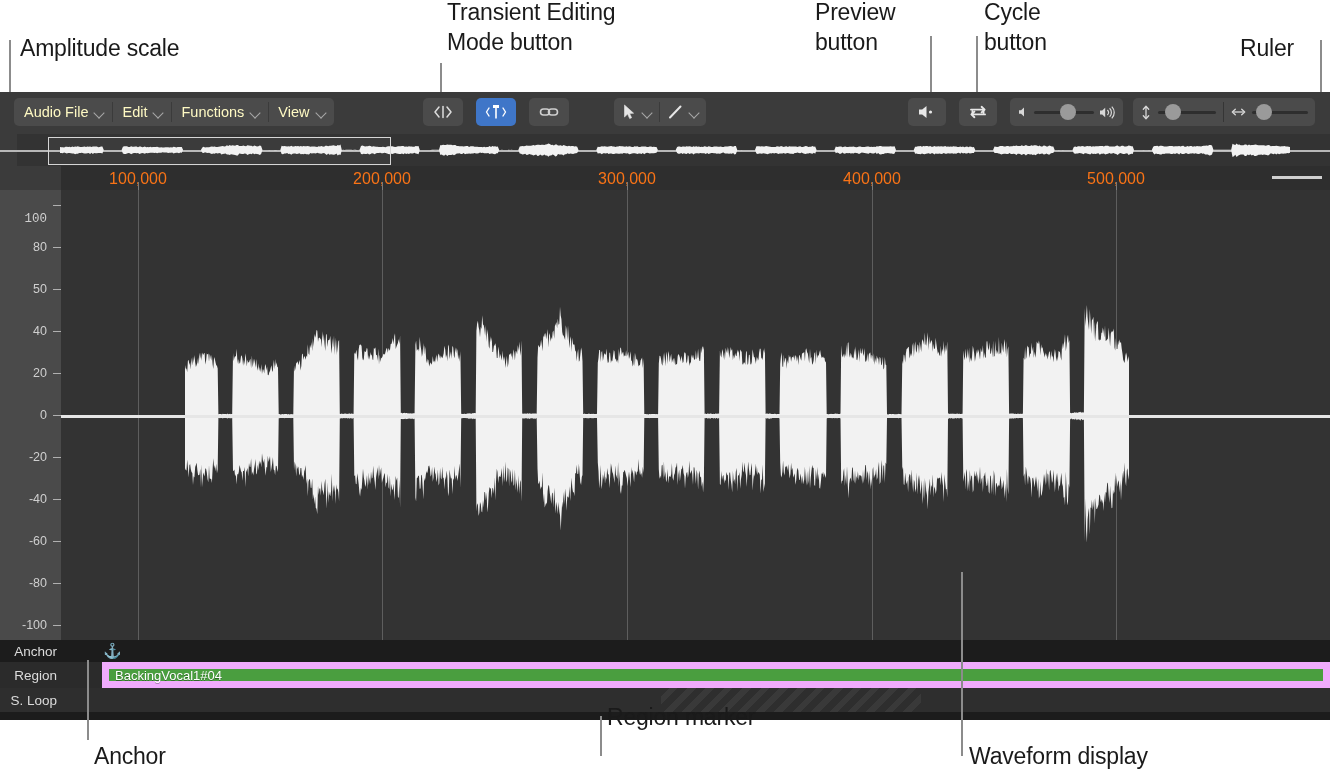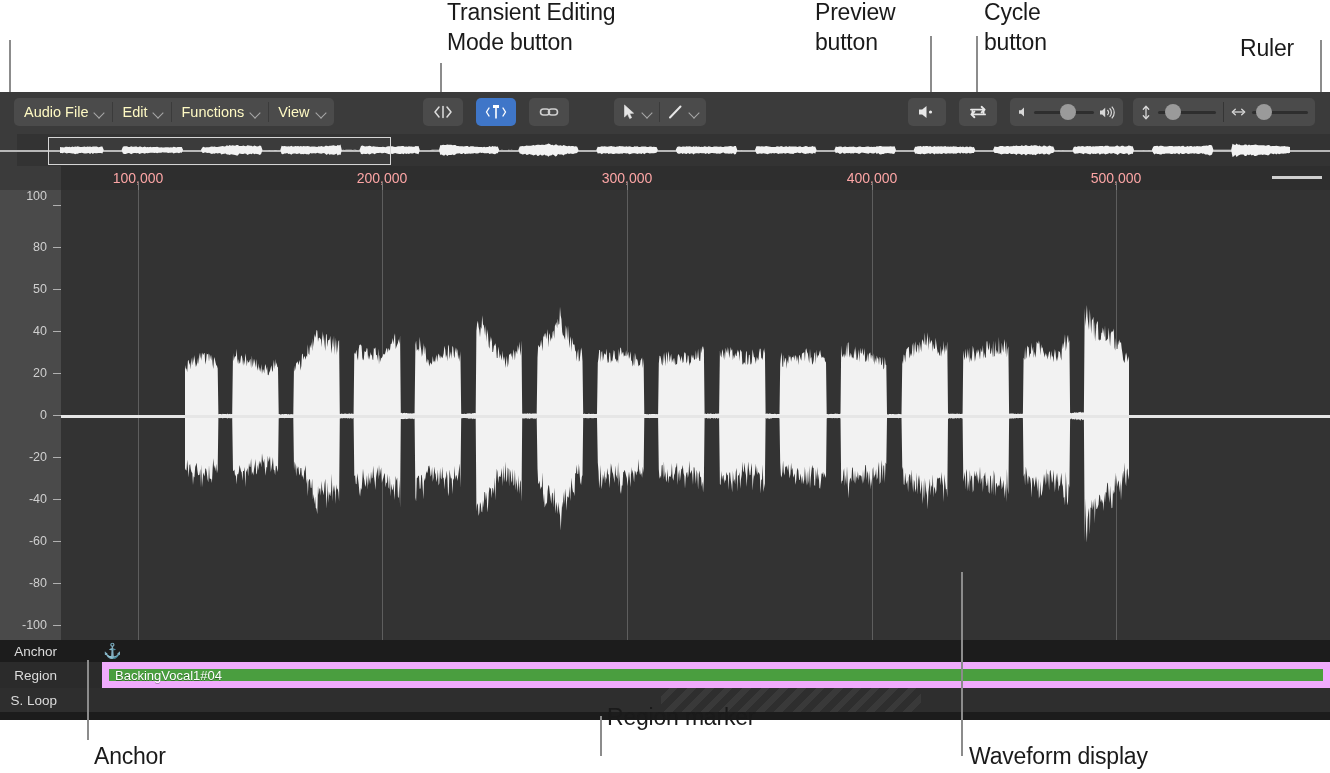--- a/index.html
+++ b/index.html
@@ -180,22 +180,22 @@
   }
   .ruler-gutter {
     position: absolute;
     left: 0; top: 0;
     width: 61px; height: 24px;
     background: #3b3b3b;
   }
   .ruler-label {
     position: absolute;
     top: 4px;
-    color: #fca5a5;
-    font-size: 14px;
+    color: #f97316;
+    font-size: 16px;
     transform: translateX(-50%);
     white-space: nowrap;
   }
   .ruler-tick {
     position: absolute;
     top: 16px;
     width: 1px; height: 8px;
     background: #7a7a7a;
   }
   .ruler-bar {
@@ -312,20 +312,21 @@
     top: 0;
     width: 2px;
     background: #9a9a9a;
   }
 </style>
 </head>
 <body>
 
 <div id="root">
 
+  <div class="callout" style="left:20px; top:33px;">Amplitude scale</div>
   <div class="leader" style="left:9px; top:40px; height:52px;"></div>
 
   <div class="callout" style="left:447px; top:-3px;">Transient Editing
 Mode button</div>
   <div class="leader" style="left:440px; top:63px; height:40px;"></div>
 
   <div class="callout" style="left:815px; top:-3px;">Preview
 button</div>
   <div class="leader" style="left:930px; top:36px; height:66px;"></div>
 
@@ -473,21 +474,21 @@
           <div class="ruler-label" style="left: 872px;">400,000</div>
           <div class="ruler-tick" style="left: 872px;"></div>
           <div class="ruler-label" style="left: 1116px;">500,000</div>
           <div class="ruler-tick" style="left: 1116px;"></div>
         </div>
       <div class="ruler-bar" style="left:1272px; width:50px;"></div>
     </div>
 
     <div class="ampscale">
       <div id="amp-labels">
-          <div class="amp-row" style="top: 6px; right: 14px;">100</div>
+          <div class="amp-row" style="top: 29px; right: 14px; font-family: Liberation Mono, monospace;">100</div>
           <div class="amp-tick" style="top: 15px;"></div>
           <div class="amp-row" style="top: 57px; right: 14px; margin-left: 40px;">80</div>
           <div class="amp-tick" style="top: 57px;"></div>
           <div class="amp-row" style="top: 99px; right: 14px;">50</div>
           <div class="amp-tick" style="top: 99px;"></div>
           <div class="amp-row" style="top: 141px; right: 14px;">40</div>
           <div class="amp-tick" style="top: 141px;"></div>
           <div class="amp-row" style="top: 183px; right: 14px;">20</div>
           <div class="amp-tick" style="top: 183px;"></div>
           <div class="amp-row" style="top: 225px; right: 14px;">0</div>

